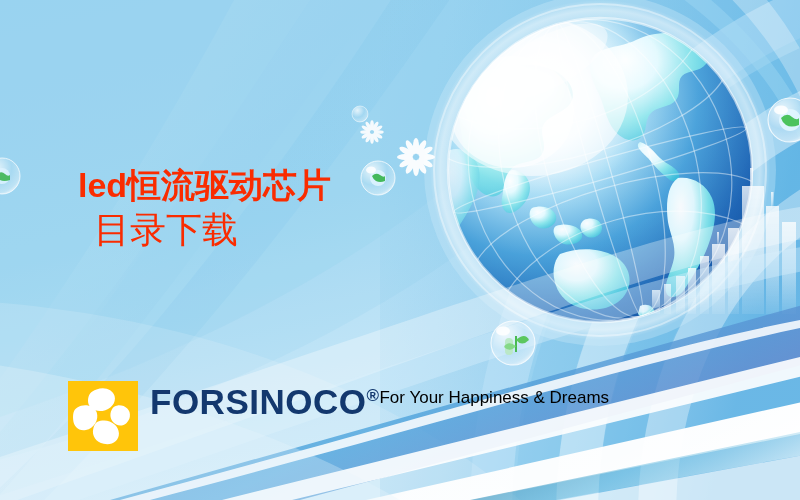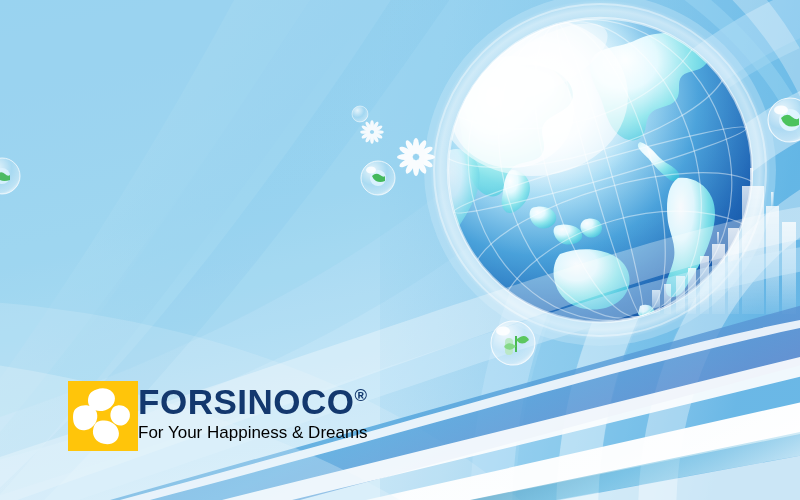--- a/index.html
+++ b/index.html
@@ -37,22 +37,23 @@
     z-index:40;
     display:flex;align-items:flex-start;
   }
   .logo-mark{
     width:70px;height:70px;
     background:#ffc50a;
     position:relative;flex:0 0 auto;
   }
   .logo-mark svg{position:absolute;left:0;top:0;width:70px;height:70px;}
   .logo-text{
+    margin-left:12px;
     padding-top:3px;
-    display:flex;flex-direction:column;align-items:center;
+    display:flex;flex-direction:row;
   }
   .logo-name{
     color:#13386e;
     font-weight:700;
     font-size:35px;
     line-height:1;
     letter-spacing:0.5px;
     white-space:nowrap;
     font-family:"Liberation Sans","DejaVu Sans",sans-serif;
   }
@@ -359,20 +360,24 @@
 
       <g>
         <circle cx="2" cy="176" r="18" fill="url(#gBub)"></circle>
         <circle cx="2" cy="176" r="18" fill="none" stroke="#ffffff" stroke-opacity="0.7" stroke-width="1"></circle>
         <circle cx="2" cy="176" r="8" fill="#dff4ff" opacity="0.8"></circle>
         <path d="M -4 175 q 5 -5 9 -1 q 3 3 5 1 l 0 5 q -6 2 -10 0 q -3 -2 -4 -5 Z" fill="#34b24a" opacity="0.85"></path>
       </g>
     </g>
   </svg>
 
+  <div class="headline">
+    <span class="hl-line l1">led恒流驱动芯片</span>
+    <span class="hl-line l2">目录下载</span>
+  </div>
 
   <div class="logo">
     <div class="logo-mark">
       <svg viewBox="0 0 70 70">
 
         <g fill="#ffffff">
 
           <path d="M 30 8 C 38 6 46 10 47 17 C 48 24 41 30 33 30 C 25 30 19 25 20 18 C 21 12 24 9 30 8 Z" transform="rotate(-8 33 19)"></path>
 
           <path d="M 10 26 C 17 22 27 25 29 32 C 31 40 25 48 17 49 C 10 50 5 45 5 38 C 5 32 6 28 10 26 Z" transform="rotate(-4 17 36)"></path>

